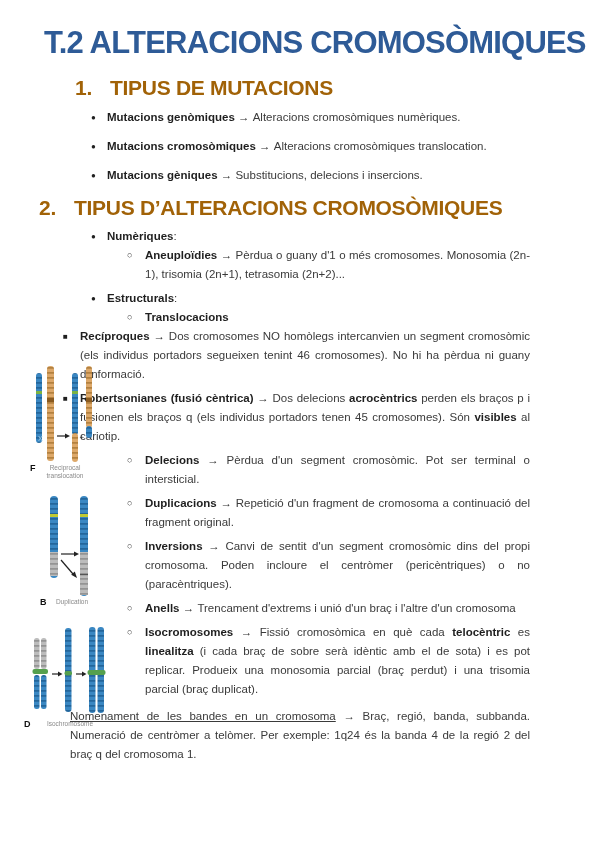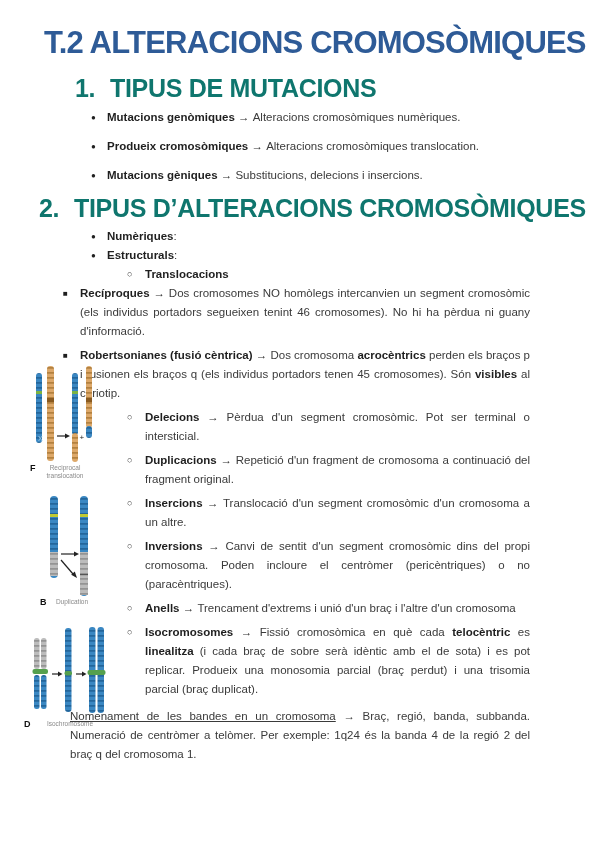--- a/index.html
+++ b/index.html
@@ -9,22 +9,22 @@
     position:relative; width:600px; height:848px; margin:0 auto;
     background:#ffffff; overflow:hidden; color:#3a3a3a;
   }
   .doc-title {
     padding:24px 0 0 44px;
     font-size:31px; line-height:38px; font-weight:700;
     letter-spacing:-0.8px; color:#2e5b97; white-space:nowrap;
   }
   .sec-heading {
     margin:13px 0 0 75px;
-    font-size:25px; line-height:26px; font-weight:700;
-    letter-spacing:-0.3px; color:#0f766e; white-space:nowrap;
+    font-size:21px; line-height:26px; font-weight:700;
+    letter-spacing:-0.3px; color:#a16207; white-space:nowrap;
   }
   .sec-heading.second { margin-top:10px;margin-left:39px; }
   .sec-num { display:inline-block; width:35px; }
   .list { margin-top:7px; }
   .item {
     position:relative; font-size:11.5px; line-height:19px;
     text-align:justify; text-align-last:left;
     margin-right:70px; color:#3a3a3a;
   }
   .item .b { font-weight:700; color:#1f1f1f; }
@@ -60,37 +60,37 @@
 <div class="page">
 
   <div class="doc-title">T.2 ALTERACIONS CROMOSÒMIQUES</div>
 
   <div class="sec-heading">
     <span class="sec-num">1.</span><span>TIPUS DE MUTACIONS</span>
   </div>
 
   <div class="list">
     <div class="item l1 mb10"><span class="b">Mutacions genòmiques</span><span class="arrow"> → </span><span>Alteracions cromosòmiques numèriques.</span></div>
-    <div class="item l1 mb10"><span class="b">Produeix cromosòmiques</span><span class="arrow"> → </span><span>Alteracions cromosòmiques translocation.</span></div>
+    <div class="item l1 mb10"><span class="b">Mutacions cromosòmiques</span><span class="arrow"> → </span><span>Alteracions cromosòmiques translocation.</span></div>
     <div class="item l1 mb10"><span class="b">Mutacions gèniques</span><span class="arrow"> → </span><span>Substitucions, delecions i insercions.</span></div>
   </div>
 
   <div class="sec-heading second">
     <span class="sec-num">2.</span><span>TIPUS D’ALTERACIONS CROMOSÒMIQUES</span>
   </div>
 
   <div class="list" style="margin-top:6px;">
     <div class="item l1 mb0"><span class="b">Numèriques</span><span>:</span></div>
+    <div class="item l2 mb5"><span class="b">Aneuploïdies</span><span class="arrow"> → </span><span>Pèrdua o guany d'1 o més cromosomes. Monosomia (2n-1), trisomia (2n+1), tetrasomia (2n+2)...</span></div>
     <div class="item l1 mb0"><span class="b">Estructurals</span><span>:</span></div>
     <div class="item l2 mb0"><span class="b">Translocacions</span></div>
     <div class="item l3 mb5"><span class="b">Recíproques</span><span class="arrow"> → </span><span>Dos cromosomes NO homòlegs intercanvien un segment cromosòmic (els individus portadors segueixen tenint 46 cromosomes). No hi ha pèrdua ni guany d'informació.</span></div>
-    <div class="item l3 mb5"><span class="b">Robertsonianes (fusió cèntrica)</span><span class="arrow"> → </span><span>Dos cromosoma </span><span class="b">acrocèntrics</span><span> perden els braços p i fusionen els braços q (els individus portadors tenen 45 cromosomes). Són </span><span class="b">visibles</span><span> al cariotip.</span></div>
+    <div class="item l3 mb5"><span class="b">Robertsonianes (fusió cèntrica)</span><span class="arrow"> → </span><span>Dos delecions </span><span class="b">acrocèntrics</span><span> perden els braços p i fusionen els braços q (els individus portadors tenen 45 cromosomes). Són </span><span class="b">visibles</span><span> al cariotip.</span></div>
     <div class="item l2 mb5"><span class="b">Delecions</span><span class="arrow"> → </span><span>Pèrdua d'un segment cromosòmic. Pot ser terminal o intersticial.</span></div>
     <div class="item l2 mb5"><span class="b">Duplicacions</span><span class="arrow"> → </span><span>Repetició d'un fragment de cromosoma a continuació del fragment original.</span></div>
-    <div class="item l2 mb5"><span class="b">Insercions</span><span class="arrow"> → </span><span>Translocació d'un segment cromosòmic d'un cromosoma a un altre.</span></div>
     <div class="item l2 mb5"><span class="b">Inversions</span><span class="arrow"> → </span><span>Canvi de sentit d'un segment cromosòmic dins del propi cromosoma. Poden incloure el centròmer (pericèntriques) o no (paracèntriques).</span></div>
     <div class="item l2 mb5"><span class="b">Anells</span><span class="arrow"> → </span><span>Trencament d'extrems i unió d'un braç i l'altre d'un cromosoma</span></div>
     <div class="item l2 mb5"><span class="b">Isocromosomes</span><span class="arrow"> → </span><span>Fissió cromosòmica en què cada </span><span class="b">telocèntric</span><span> es </span><span class="b">linealitza</span><span> (i cada braç de sobre serà idèntic amb el de sota) i es pot replicar. Produeix una monosomia parcial (braç perdut) i una trisomia parcial (braç duplicat).</span></div>
   </div>
 
   <div class="footnote"><span class="u">Nomenament de les bandes en un cromosoma</span><span class="arrow"> → </span><span>Braç, regió, banda, subbanda. Numeració de centròmer a telòmer. Per exemple: 1q24 és la banda 4 de la regió 2 del braç q del cromosoma 1.</span></div>
 
   <figure class="fig fig-f">
     <svg width="66" height="98" viewBox="0 0 66 98">
       <defs>

